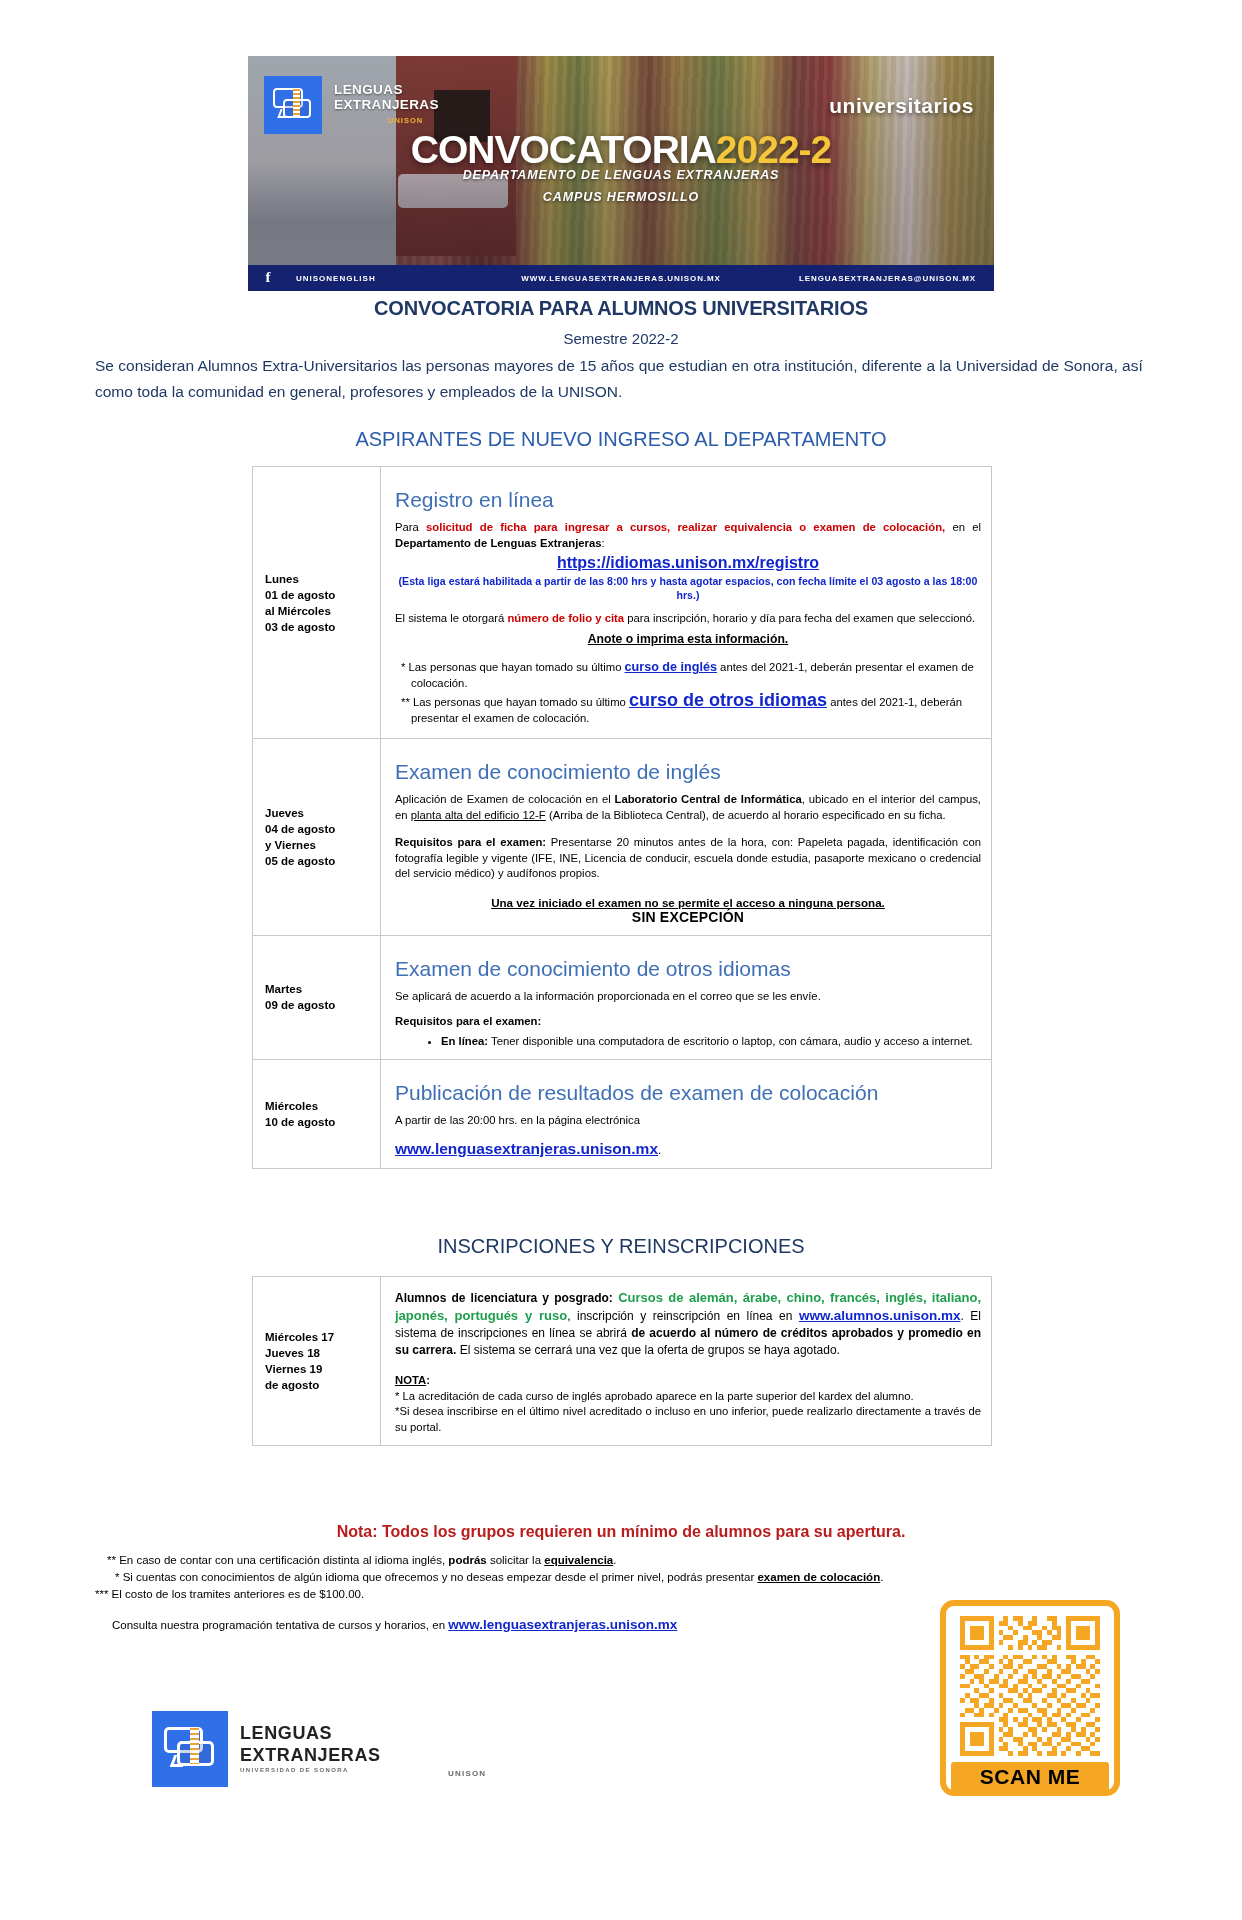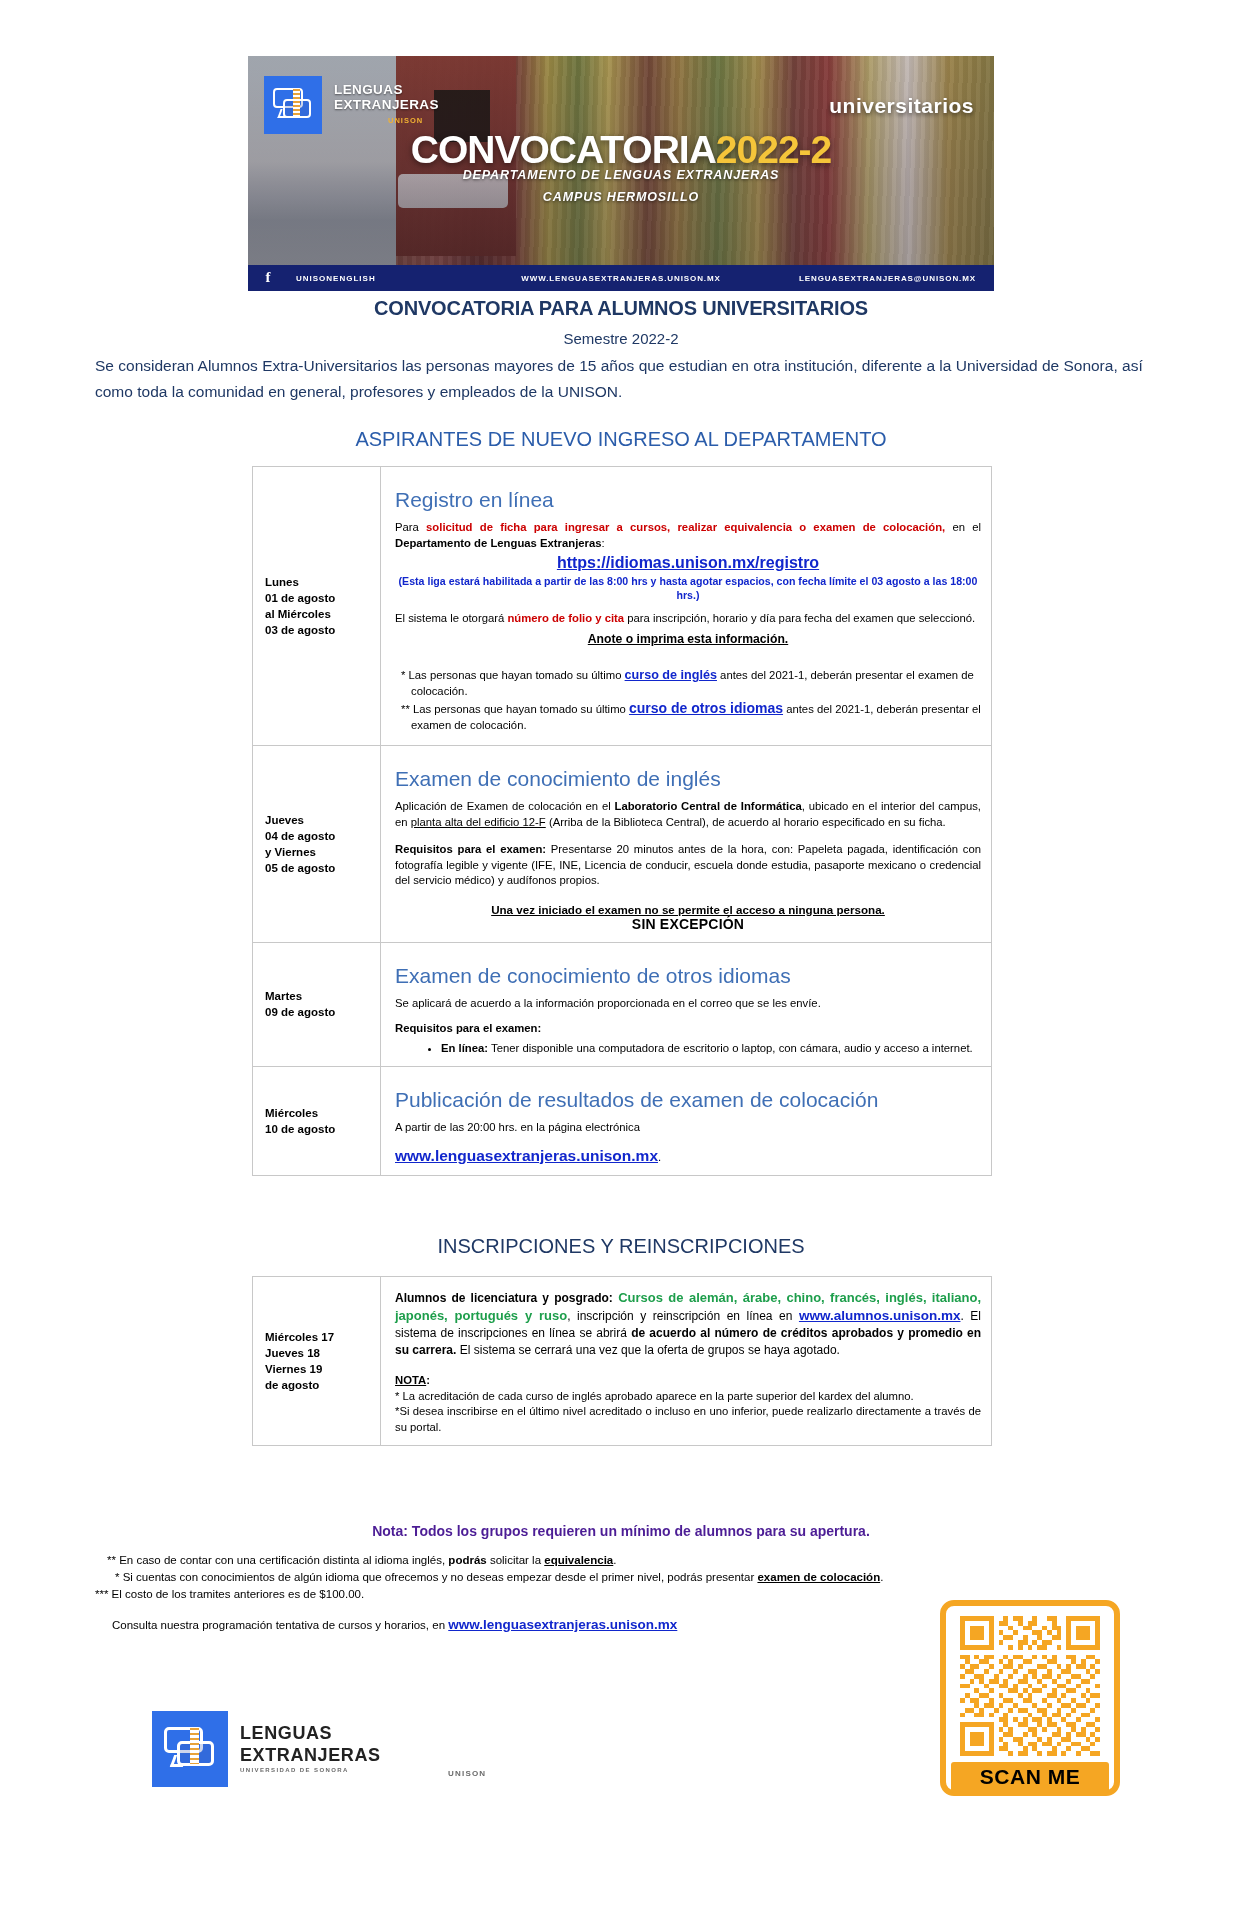--- a/index.html
+++ b/index.html
@@ -180,21 +180,21 @@
   .paren{ color:#1126cc; font-weight:bold; font-size:10.6px; line-height:14px; }
   .u{ text-decoration:underline; }
   .ctr-b{ text-align:center; font-weight:bold; text-decoration:underline; font-size:12.2px; margin:6px 0 0 0; }
   .sinexc{ text-align:center; font-weight:bold; font-size:14px; margin:0; letter-spacing:.2px; }
   ul.req{ margin:2px 0 0 0; padding-left:46px; }
   ul.req li{ font-size:11.3px; line-height:15.5px; text-align:justify; }
 
   
   .note-main{
     position:absolute; left:0; right:0; top:1523px; text-align:center;
-    font-size:14px; font-weight:bold; color:#4c1d95;
+    font-size:16px; font-weight:bold; color:#b91c1c;
   }
   .note-lines{ position:absolute; left:95px; width:1055px; top:1552px; }
   .nl{ font-size:11.5px; line-height:17px; color:#000; }
   .nl.i1{ padding-left:20px; }
   .nl.i2{ padding-left:12px; }
   .consulta{
     position:absolute; left:112px; top:1617px; font-size:11.5px; color:#000;
   }
   .inicio{
     position:absolute; left:0; right:0; top:1655px; text-align:center;
@@ -280,22 +280,22 @@
 01 de agosto
 al Miércoles
 03 de agosto</td>
         <td class="tcol-body">
           <div class="ttl">Registro en línea</div>
           <p class="bd"><span class="red" style="color:#000;font-weight:normal">Para </span><span class="red">solicitud de ficha para ingresar a cursos, realizar equivalencia o examen de colocación,</span><span> en el </span><b>Departamento de Lenguas Extranjeras</b><span>:</span></p>
           <p class="bd c" style="margin:2px 0 1px 0"><span class="lnk-big">https://idiomas.unison.mx/registro</span></p>
           <p class="bd c paren">(Esta liga estará habilitada a partir de las 8:00 hrs y hasta agotar espacios, con fecha límite el 03 agosto a las 18:00 hrs.)</p>
           <p class="bd" style="margin-top:9px"><span>El sistema le otorgará </span><span class="red">número de folio y cita</span><span> para inscripción, horario y día para fecha del examen que seleccionó.</span></p>
           <p class="ctr-b">Anote o imprima esta información.</p>
-          <p class="bd l" style="margin:22px 0 0 16px;text-indent:-10px"><span>* Las personas que hayan tomado su último </span><span class="blue-link" style="font-size:12.6px">curso de inglés</span><span> antes del 2021-1, deberán presentar el examen de colocación.</span></p>
-          <p class="bd l" style="margin:2px 0 2px 16px;text-indent:-10px"><span>** Las personas que hayan tomado su último </span><span class="blue-link" style="font-size:14px">curso de otros idiomas</span><span> antes del 2021-1, deberán presentar el examen de colocación.</span></p>
+          <p class="bd l" style="margin:14px 0 0 16px;text-indent:-10px"><span>* Las personas que hayan tomado su último </span><span class="blue-link" style="font-size:12.6px">curso de inglés</span><span> antes del 2021-1, deberán presentar el examen de colocación.</span></p>
+          <p class="bd l" style="margin:2px 0 2px 16px;text-indent:-10px"><span>** Las personas que hayan tomado su último </span><span class="blue-link" style="font-size:18px">curso de otros idiomas</span><span> antes del 2021-1, deberán presentar el examen de colocación.</span></p>
         </td>
       </tr>
 
       <tr>
         <td class="tcol-date" style="white-space:pre-line">Jueves
 04 de agosto
 y Viernes
 05 de agosto</td>
         <td class="tcol-body">
           <div class="ttl">Examen de conocimiento de inglés</div>

